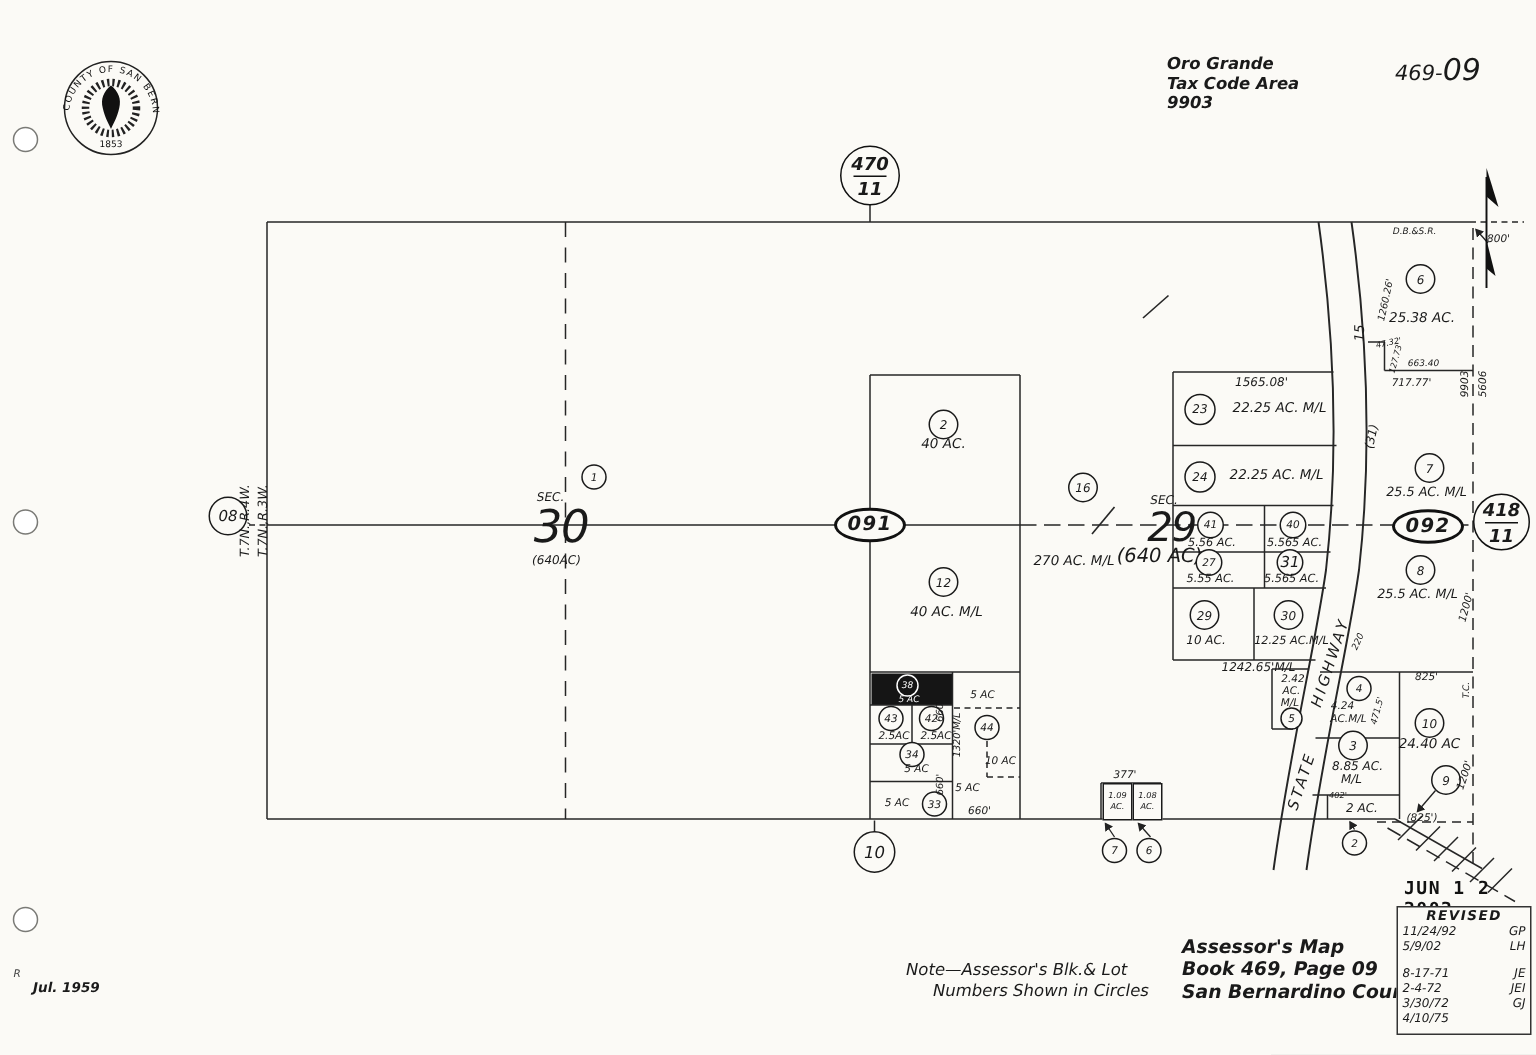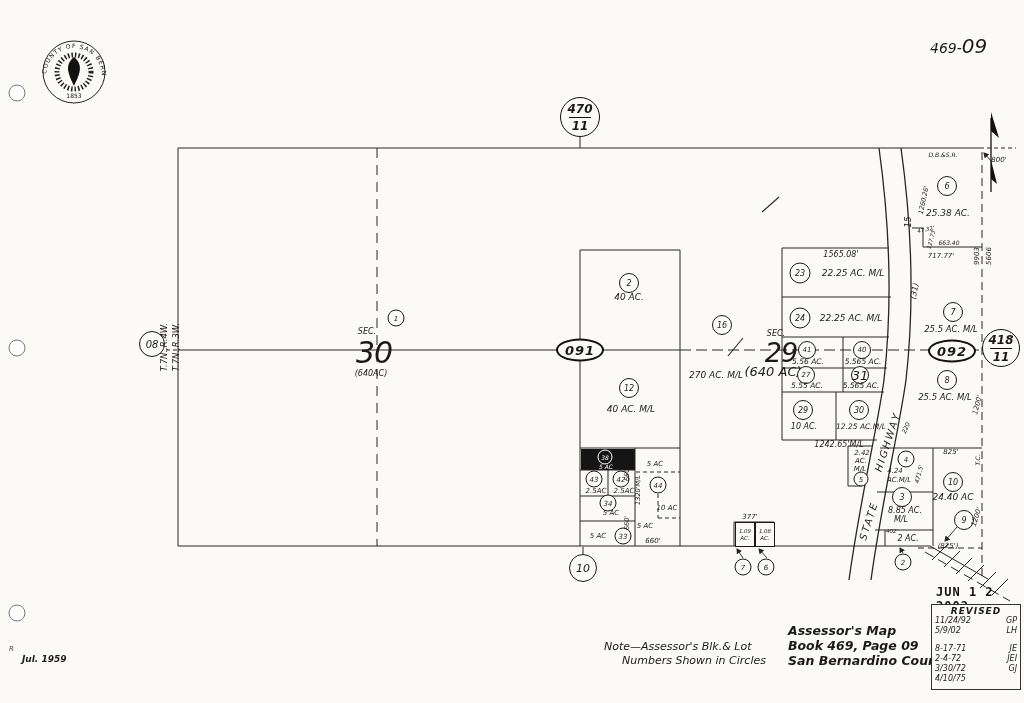--- a/index.html
+++ b/index.html
@@ -128,20 +128,25 @@
     </g>
 
     <g>
       <path d="M991,118 V192" stroke="#111" stroke-width="1.3" fill="none"></path>
       <path d="M991,112 L999,138 L991,131 Z" fill="#111"></path>
       <path d="M991,160 L997,184 L991,179 Z" fill="#111"></path>
     </g>
   </svg>
 
 
+  <div class="la" style="left:778px;top:36px;font-size:11px;font-weight:bold;">
+    <div>Oro Grande</div>
+    <div>Tax Code Area</div>
+    <div>9903</div>
+  </div>
 
   <div class="la" style="left:930px;top:34px;font-size:14px;">
     <span>469-</span><span style="font-size:20px;">09</span>
   </div>
 
   <svg width="78" height="78" style="position:absolute;left:36px;top:32px;">
     <defs>
         <path id="sealArc" d="M10,44 A28,28 0 1 1 66,44"></path>
       </defs>
     <circle cx="38" cy="40" r="31" fill="none" stroke="#222" stroke-width="1"></circle>
@@ -199,21 +204,21 @@
   <div class="circ" style="left:800px;top:318px;width:19px;height:19px;">24</div>
   <div class="lbl" style="left:851px;top:318px;font-size:9px;">22.25 AC. M/L</div>
 
   <div class="circ" style="left:807px;top:350px;width:16px;height:16px;font-size:7px;">41</div>
   <div class="lbl" style="left:808px;top:362px;font-size:7.5px;">5.56 AC.</div>
   <div class="circ" style="left:862px;top:350px;width:16px;height:16px;font-size:7px;">40</div>
   <div class="lbl" style="left:863px;top:362px;font-size:7.5px;">5.565 AC.</div>
 
   <div class="circ" style="left:806px;top:375px;width:16px;height:16px;font-size:7px;">27</div>
   <div class="lbl" style="left:807px;top:386px;font-size:7.5px;">5.55 AC.</div>
-  <div class="circ" style="left:860px;top:375px;width:16px;height:16px;font-size:13px;">31</div>
+  <div class="circ" style="left:860px;top:375px;width:16px;height:16px;font-size:10px;">31</div>
   <div class="lbl" style="left:861px;top:386px;font-size:7.5px;">5.565 AC.</div>
 
   <div class="circ" style="left:803px;top:410px;">29</div>
   <div class="lbl" style="left:804px;top:427px;">10 AC.</div>
   <div class="circ" style="left:859px;top:410px;">30</div>
   <div class="lbl" style="left:861px;top:427px;font-size:7.5px;">12.25 AC.M/L</div>
   <div class="lbl" style="left:839px;top:445px;">1242.65'M/L</div>
 
   <div class="circ inv" style="left:605px;top:457px;width:13px;height:13px;font-size:6px;">38</div>
   <div class="lbl" style="left:606px;top:467px;font-size:6px;color:#fff;">5 AC</div>

